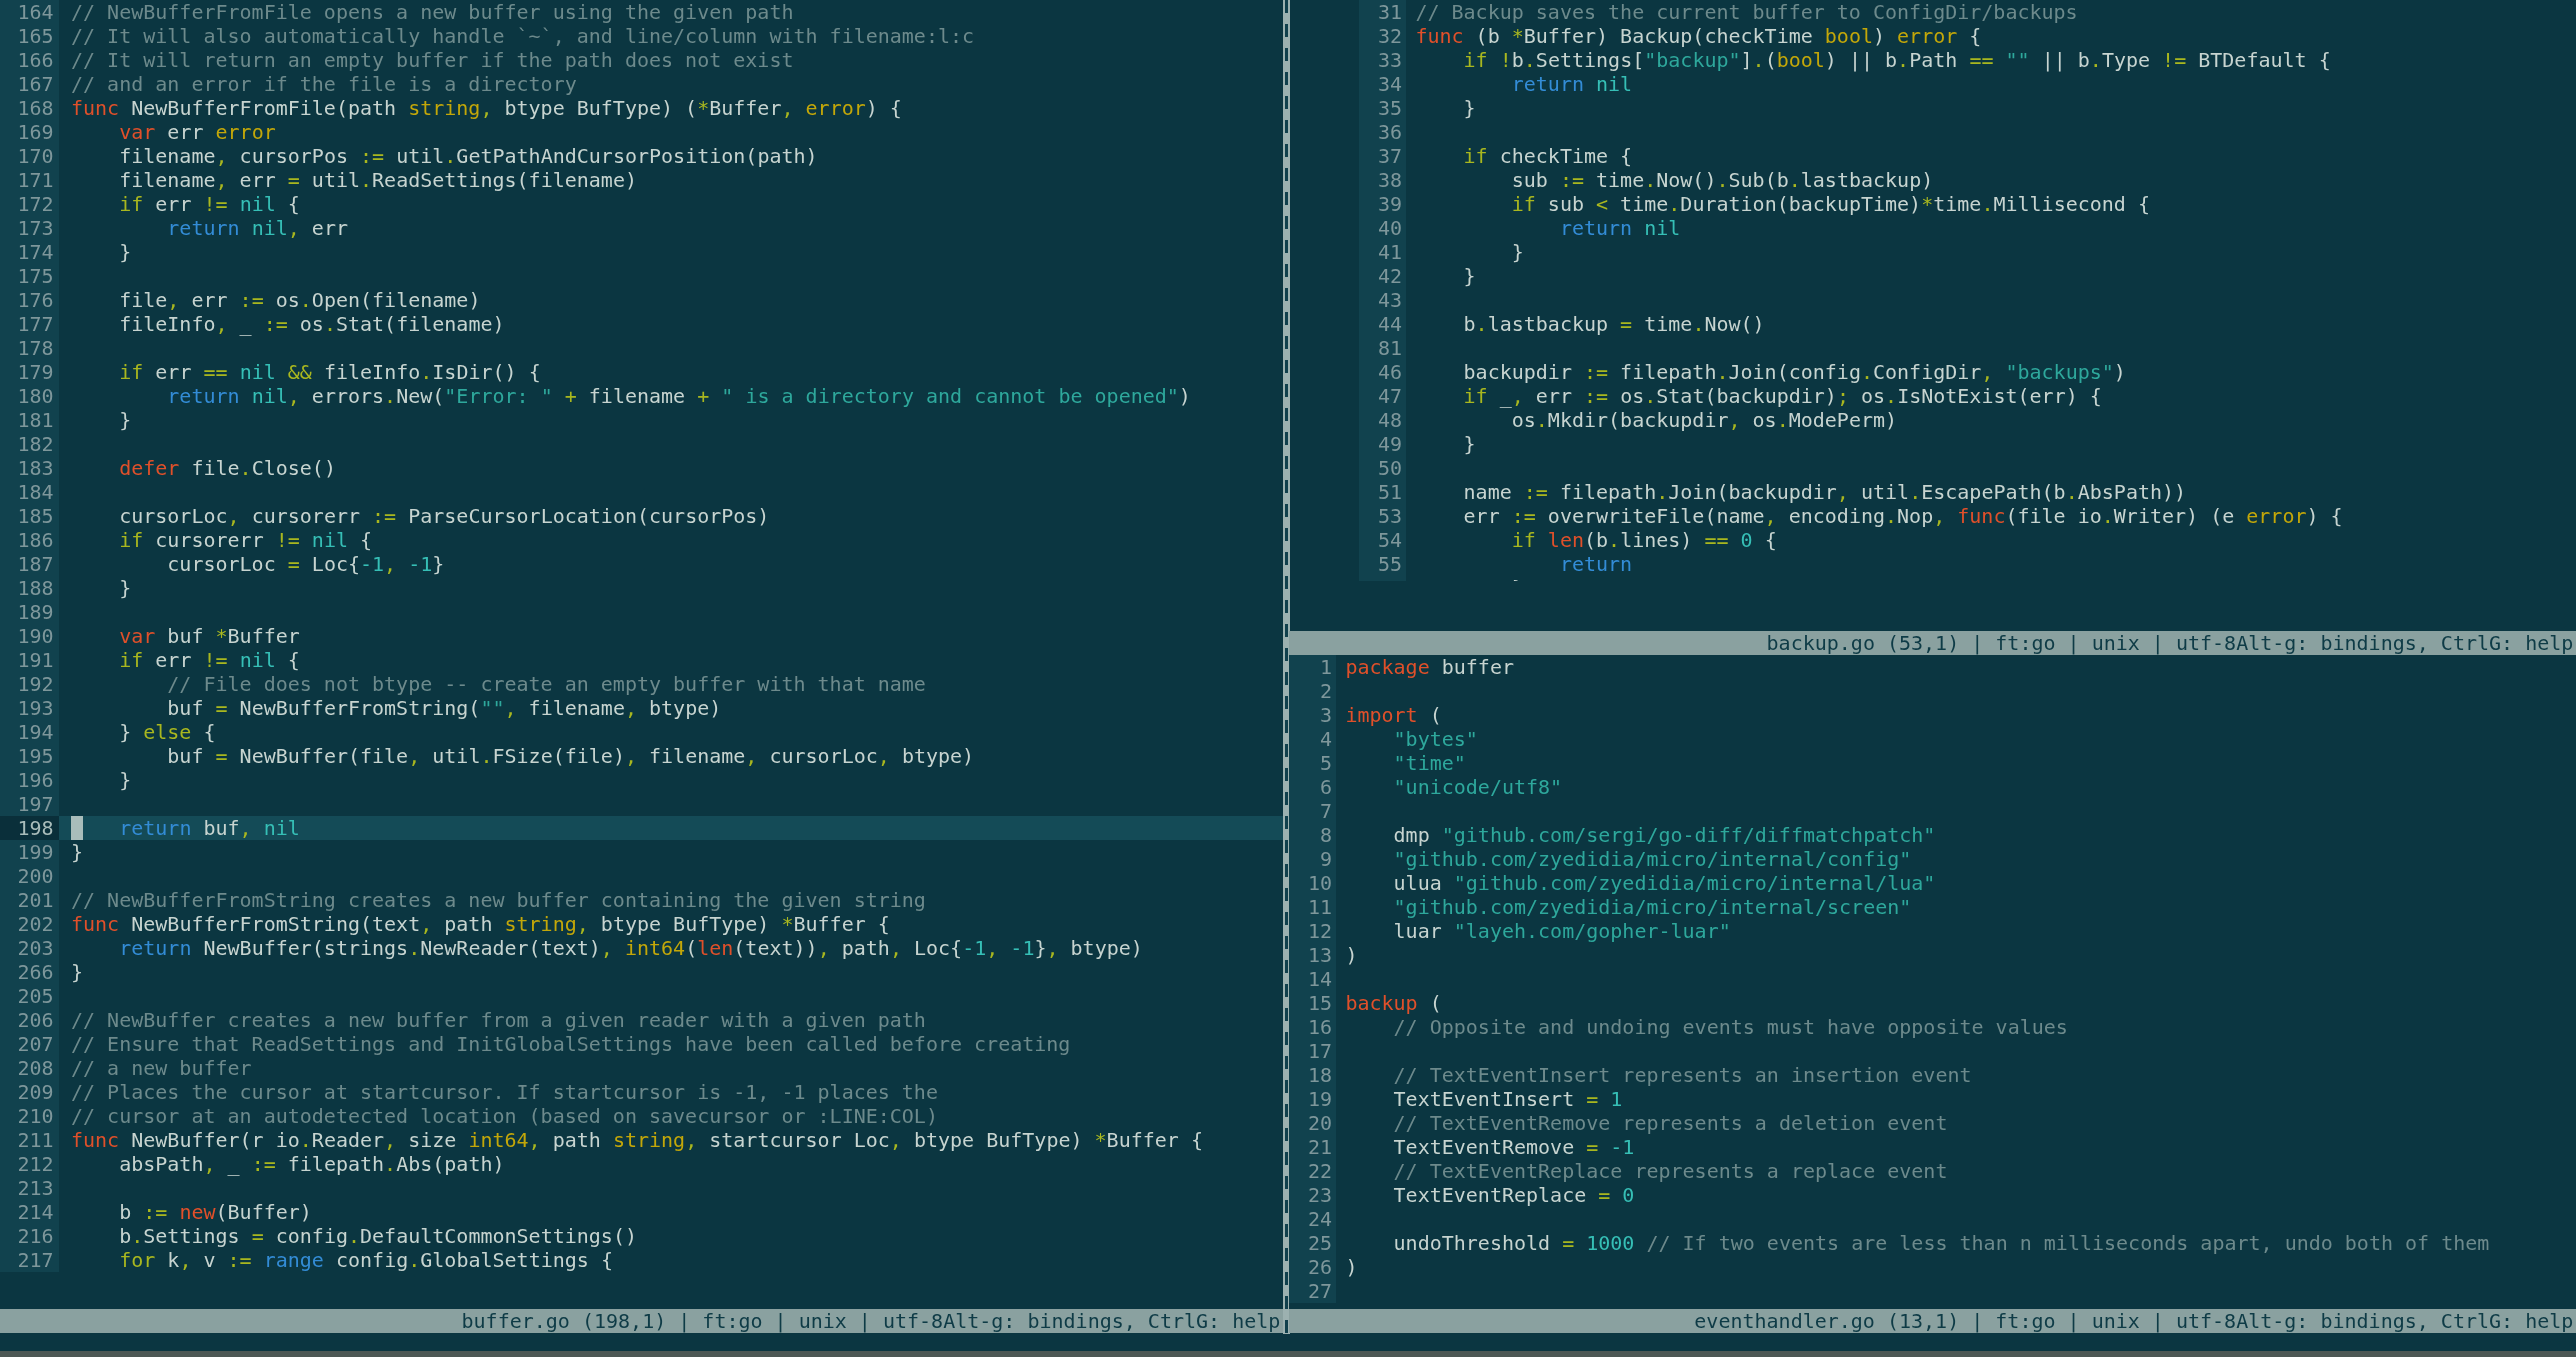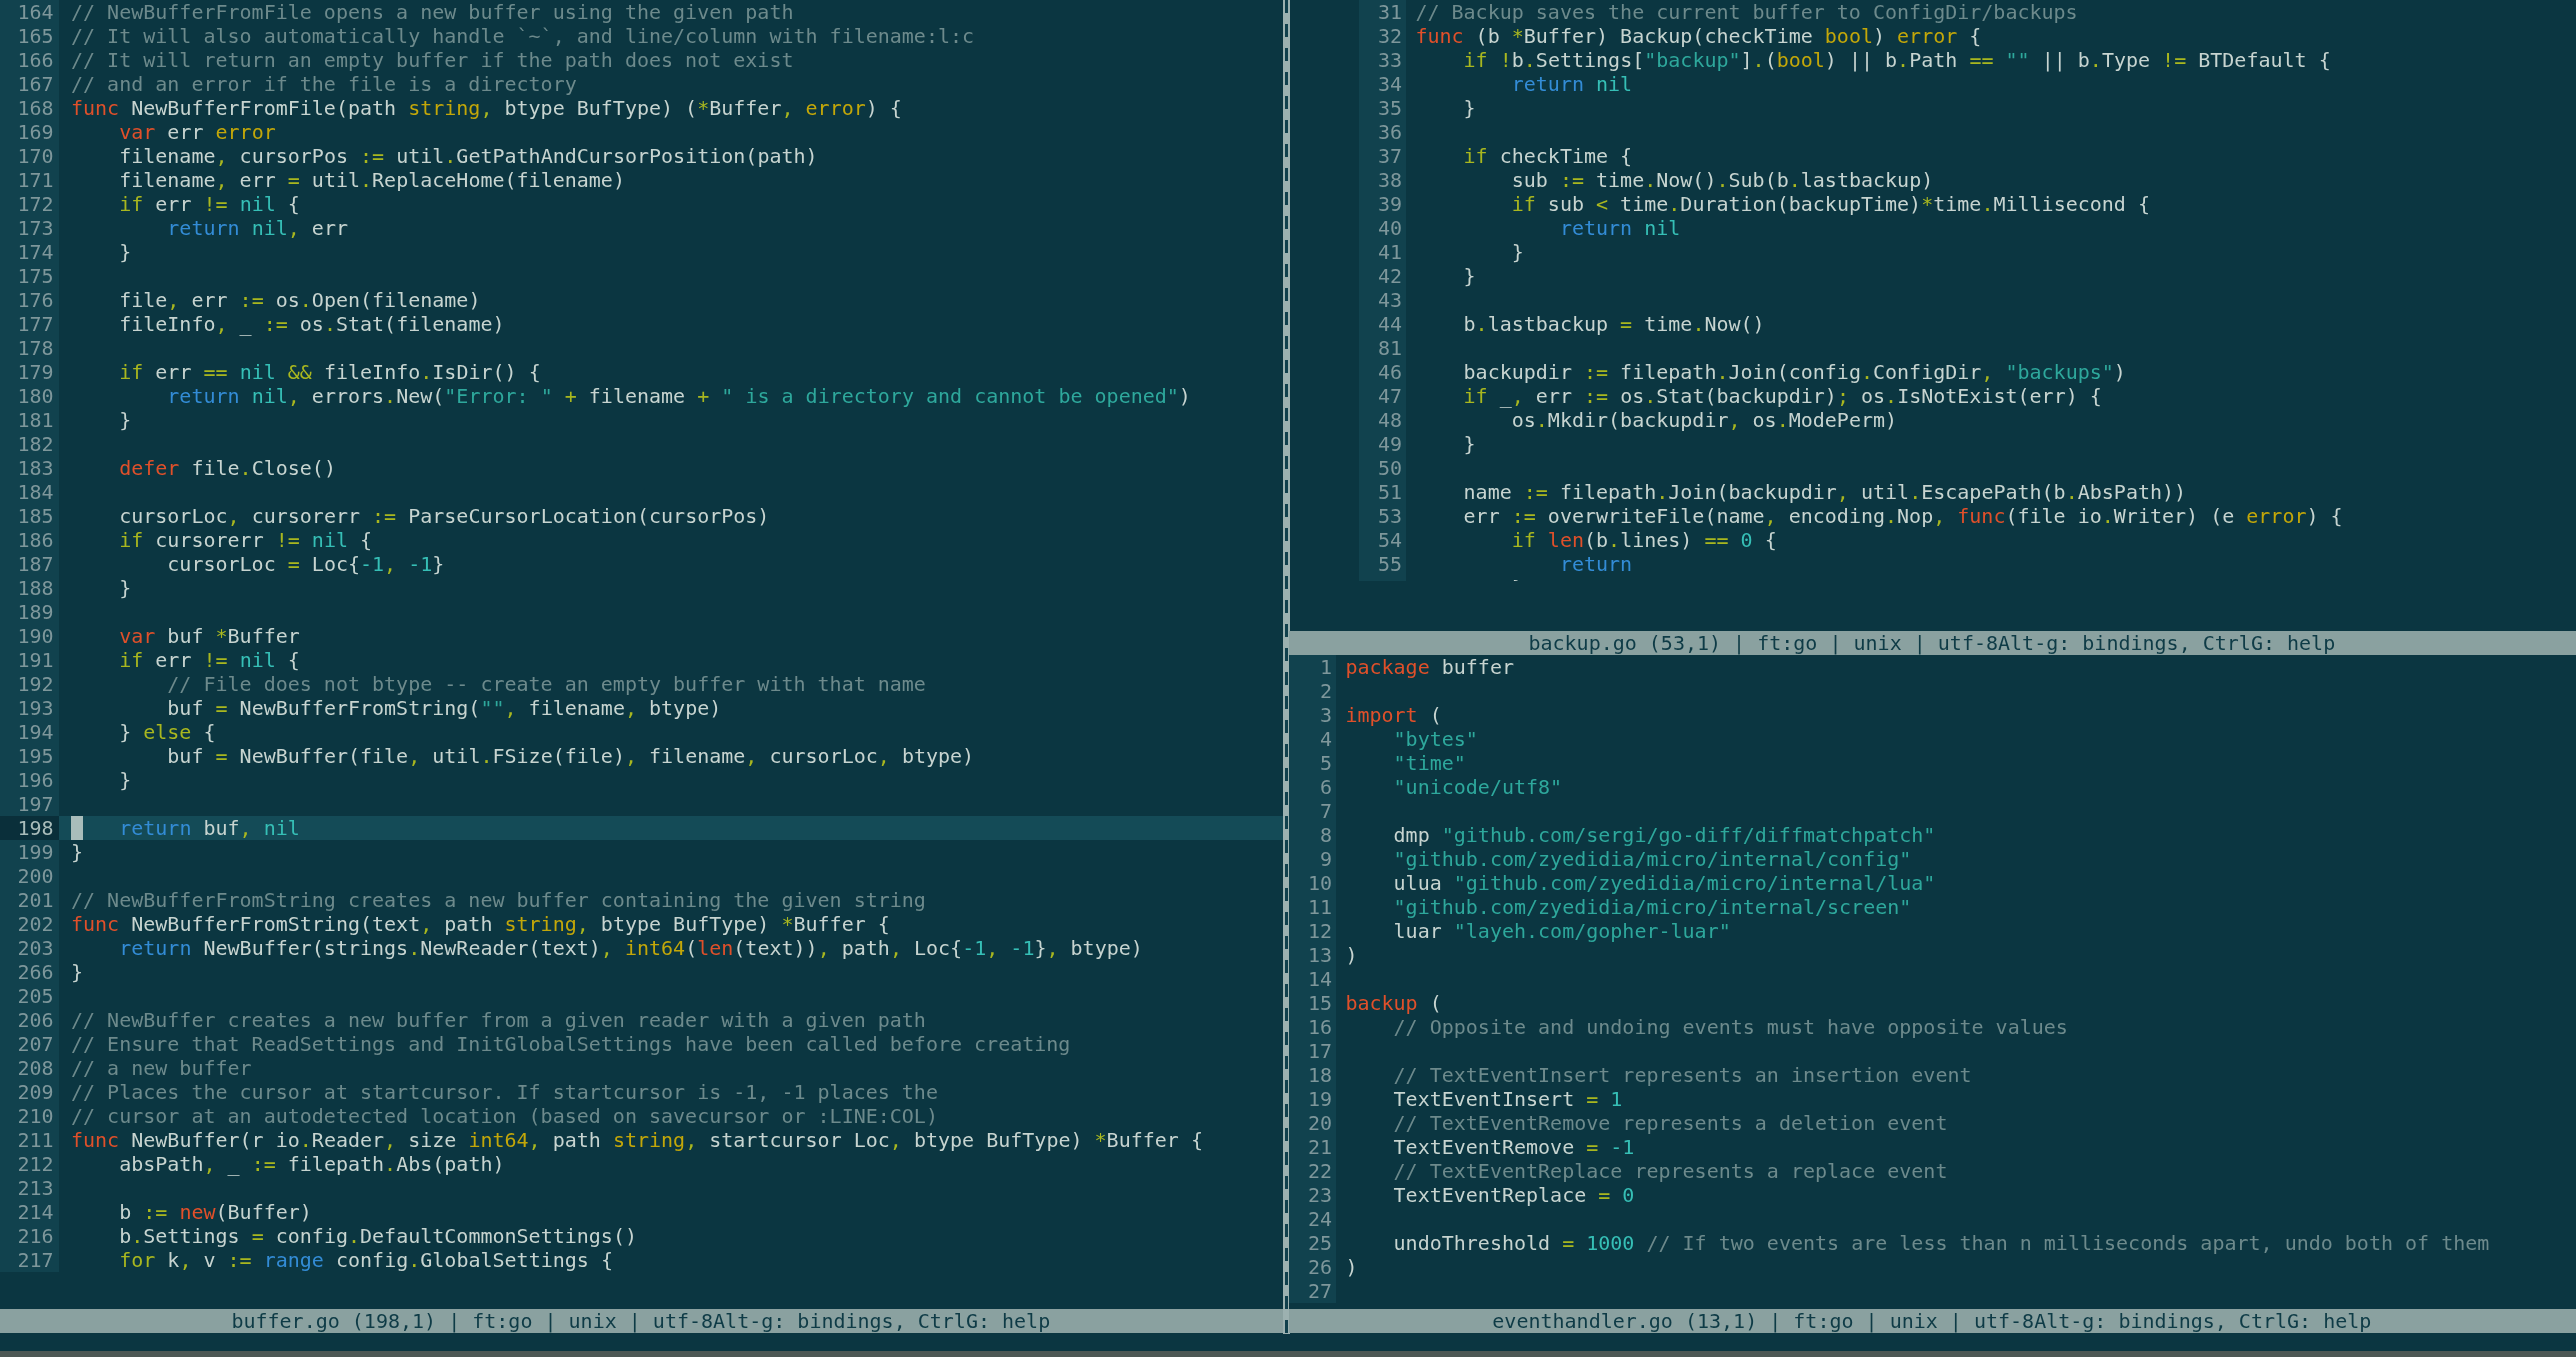--- a/index.html
+++ b/index.html
@@ -21,39 +21,39 @@
 .pane-narrow .ln{width:47px;padding-right:4px}
 .code{flex:1 1 auto;position:relative;padding-left:12px;color:var(--tok-d)}
 .pane-narrow .code{padding-left:9.4px}
 .row.cur{background:var(--cursorline-bg)}
 .row.cur .ln{background:var(--cursorline-gutter-bg);color:var(--cursorline-gutter-fg)}
 .cursor{position:absolute;left:12px;top:0;width:12px;height:100%;background:var(--cursor)}
 .tok-d{color:var(--tok-d)} .tok-c{color:var(--tok-c)} .tok-k{color:var(--tok-k)}
 .tok-r{color:var(--tok-r)} .tok-g{color:var(--tok-g)} .tok-t{color:var(--tok-t)}
 .tok-s{color:var(--tok-s)} .tok-n{color:var(--tok-n)}
 .statusbar{background:var(--bar-bg);color:var(--bar-fg);height:24px;line-height:24px;
-  display:flex;justify-content:center;white-space:pre;padding:0 2.7px 0 1.3px}
+  display:flex;justify-content:flex-end;white-space:pre;padding:0 2.7px 0 1.3px}
 .divider{background:var(--divider-bg)}
 .divider .dash{width:2.7px;height:100%;margin-left:2px;
   background:repeating-linear-gradient(to bottom,var(--divider-dash) 0 13.4px,transparent 13.4px 24px)}
 .cmdline{background:var(--bg)}
 .edge{background:var(--edge)}
 </style>
 </head>
 <body>
 
 <div class="abs pane" style="left:0;top:0;width:1283px;height:1309px">
     <div class="row"><span class="ln">164</span><span class="code"><span class="tok-c">// NewBufferFromFile opens a new buffer using the given path</span></span></div>
     <div class="row"><span class="ln">165</span><span class="code"><span class="tok-c">// It will also automatically handle `~`, and line/column with filename:l:c</span></span></div>
     <div class="row"><span class="ln">166</span><span class="code"><span class="tok-c">// It will return an empty buffer if the path does not exist</span></span></div>
     <div class="row"><span class="ln">167</span><span class="code"><span class="tok-c">// and an error if the file is a directory</span></span></div>
     <div class="row"><span class="ln">168</span><span class="code"><span class="tok-k">func</span><span class="tok-d"> NewBufferFromFile(path </span><span class="tok-t">string</span><span class="tok-g">,</span><span class="tok-d"> btype BufType) (</span><span class="tok-g">*</span><span class="tok-d">Buffer</span><span class="tok-g">,</span><span class="tok-d"> </span><span class="tok-t">error</span><span class="tok-d">) {</span></span></div>
     <div class="row"><span class="ln">169</span><span class="code"><span class="tok-d">    </span><span class="tok-k">var</span><span class="tok-d"> err </span><span class="tok-t">error</span></span></div>
     <div class="row"><span class="ln">170</span><span class="code"><span class="tok-d">    filename</span><span class="tok-g">,</span><span class="tok-d"> cursorPos </span><span class="tok-g">:=</span><span class="tok-d"> util</span><span class="tok-g">.</span><span class="tok-d">GetPathAndCursorPosition(path)</span></span></div>
-    <div class="row"><span class="ln">171</span><span class="code"><span class="tok-d">    filename</span><span class="tok-g">,</span><span class="tok-d"> err </span><span class="tok-g">=</span><span class="tok-d"> util</span><span class="tok-g">.</span><span class="tok-d">ReplaceHome(filename)</span></span></div>
+    <div class="row"><span class="ln">171</span><span class="code"><span class="tok-d">    filename</span><span class="tok-g">,</span><span class="tok-d"> err </span><span class="tok-g">=</span><span class="tok-d"> util</span><span class="tok-g">.</span><span class="tok-d">ReadSettings(filename)</span></span></div>
     <div class="row"><span class="ln">172</span><span class="code"><span class="tok-d">    </span><span class="tok-g">if</span><span class="tok-d"> err </span><span class="tok-g">!=</span><span class="tok-d"> </span><span class="tok-n">nil</span><span class="tok-d"> {</span></span></div>
     <div class="row"><span class="ln">173</span><span class="code"><span class="tok-d">        </span><span class="tok-r">return</span><span class="tok-d"> </span><span class="tok-n">nil</span><span class="tok-g">,</span><span class="tok-d"> err</span></span></div>
     <div class="row"><span class="ln">174</span><span class="code"><span class="tok-d">    }</span></span></div>
     <div class="row"><span class="ln">175</span><span class="code"></span></div>
     <div class="row"><span class="ln">176</span><span class="code"><span class="tok-d">    file</span><span class="tok-g">,</span><span class="tok-d"> err </span><span class="tok-g">:=</span><span class="tok-d"> os</span><span class="tok-g">.</span><span class="tok-d">Open(filename)</span></span></div>
     <div class="row"><span class="ln">177</span><span class="code"><span class="tok-d">    fileInfo</span><span class="tok-g">,</span><span class="tok-d"> _ </span><span class="tok-g">:=</span><span class="tok-d"> os</span><span class="tok-g">.</span><span class="tok-d">Stat(filename)</span></span></div>
     <div class="row"><span class="ln">178</span><span class="code"></span></div>
     <div class="row"><span class="ln">179</span><span class="code"><span class="tok-d">    </span><span class="tok-g">if</span><span class="tok-d"> err </span><span class="tok-g">==</span><span class="tok-d"> </span><span class="tok-n">nil</span><span class="tok-d"> </span><span class="tok-g">&amp;&amp;</span><span class="tok-d"> fileInfo</span><span class="tok-g">.</span><span class="tok-d">IsDir() {</span></span></div>
     <div class="row"><span class="ln">180</span><span class="code"><span class="tok-d">        </span><span class="tok-r">return</span><span class="tok-d"> </span><span class="tok-n">nil</span><span class="tok-g">,</span><span class="tok-d"> errors</span><span class="tok-g">.</span><span class="tok-d">New(</span><span class="tok-s">"Error: "</span><span class="tok-d"> </span><span class="tok-g">+</span><span class="tok-d"> filename </span><span class="tok-g">+</span><span class="tok-d"> </span><span class="tok-s">" is a directory and cannot be opened"</span><span class="tok-d">)</span></span></div>
     <div class="row"><span class="ln">181</span><span class="code"><span class="tok-d">    }</span></span></div>

